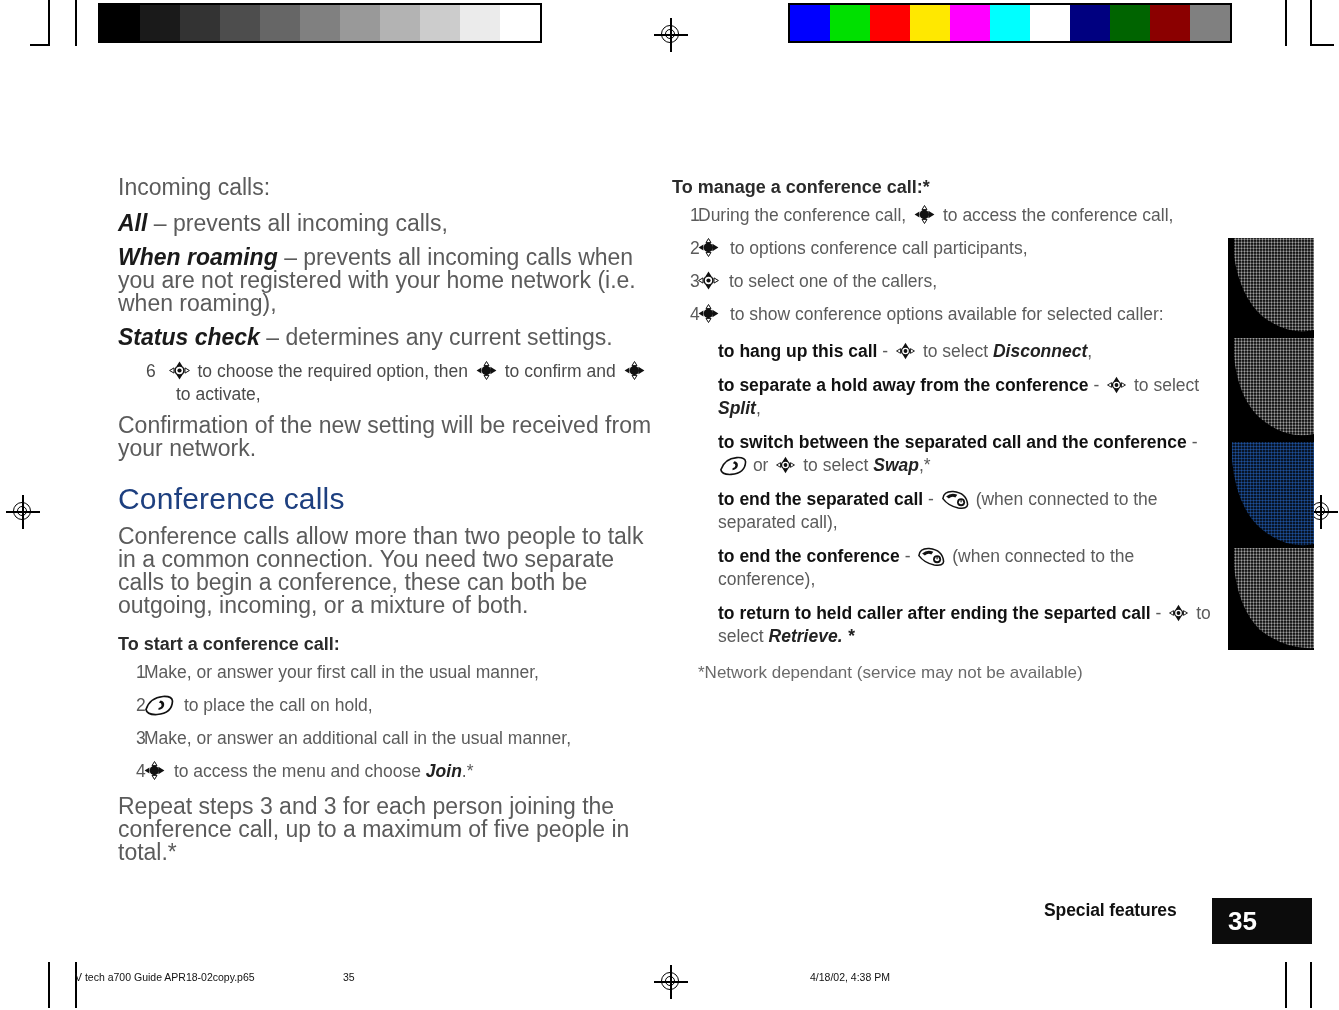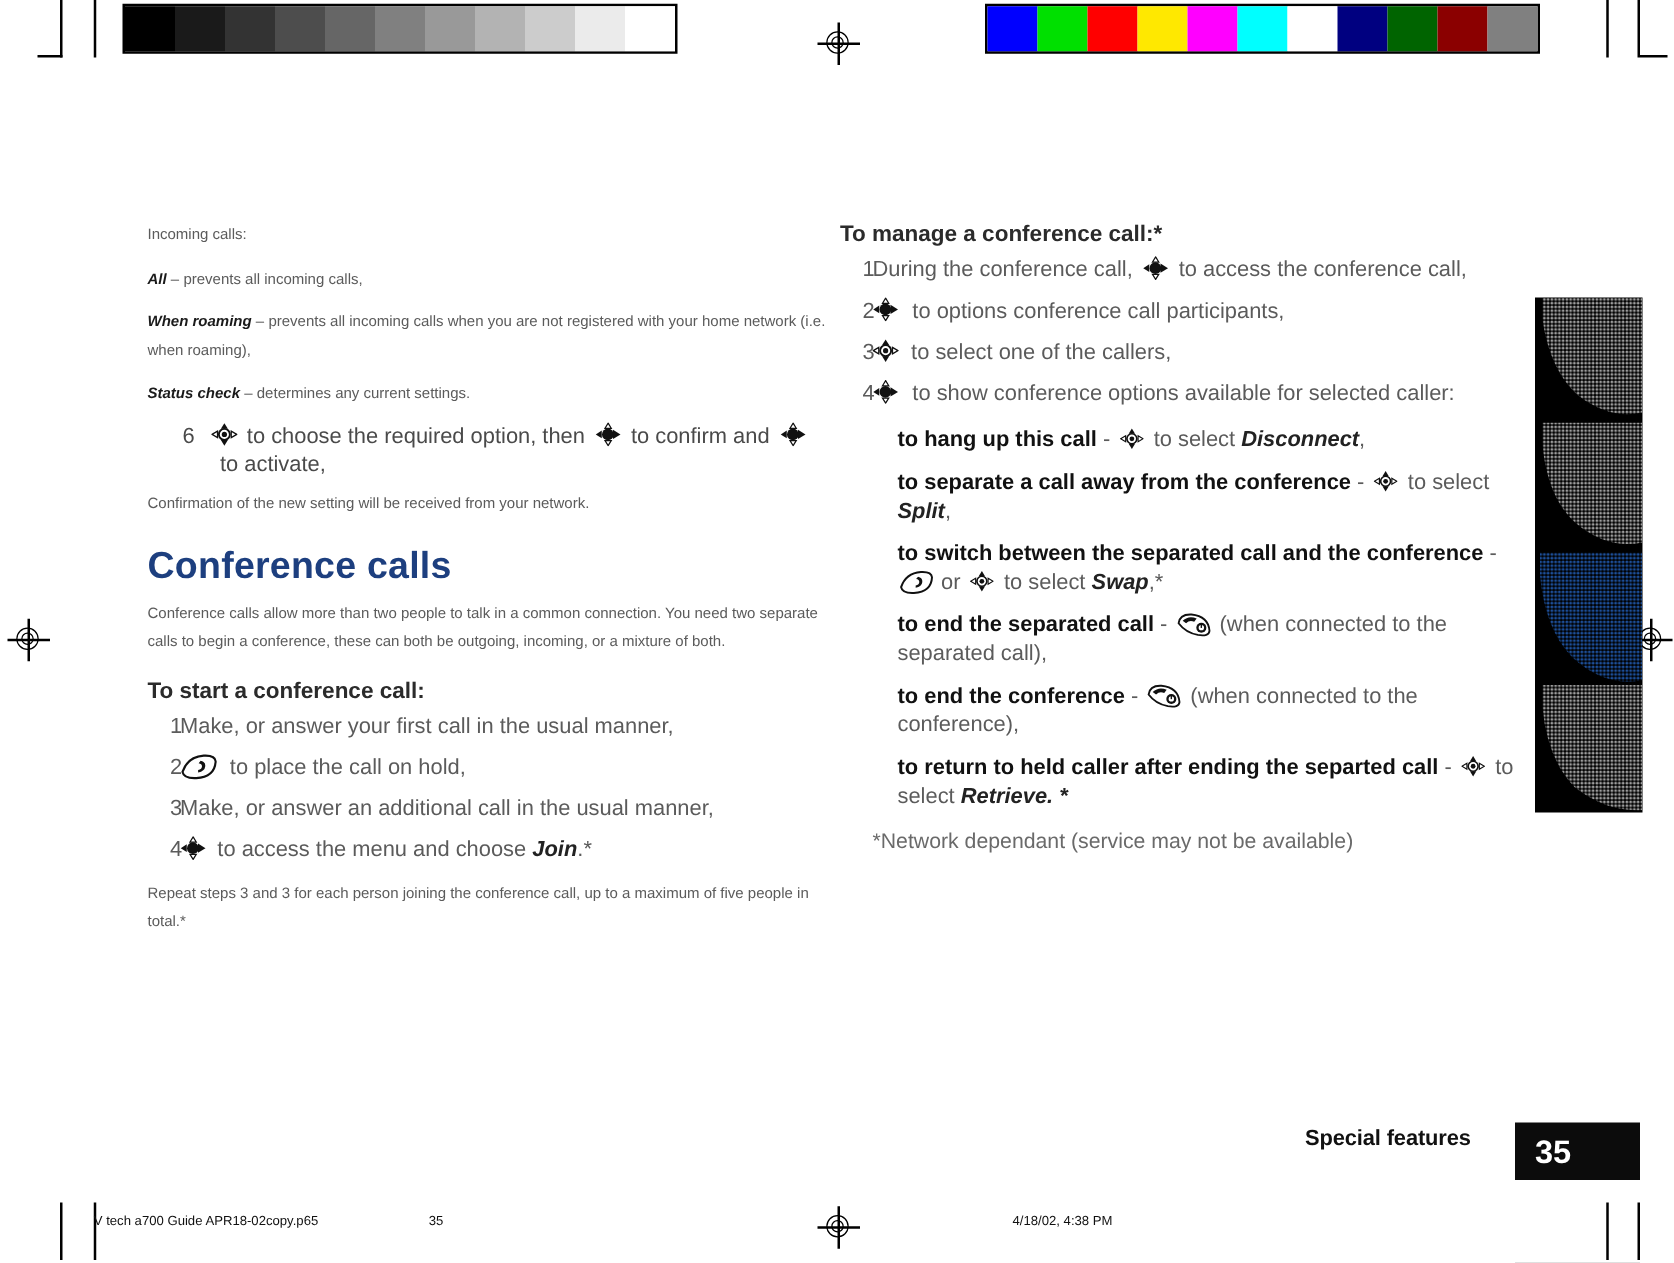--- a/index.html
+++ b/index.html
@@ -48,21 +48,21 @@
     width: 1339px; height: 1010px;
   }
 
   .col {
     position: absolute;
     top: 176px;
   }
   .col-left  { left: 118px; width: 545px; }
   .col-right { left: 672px; width: 545px; }
 
-  .txt { font-size: 12px; line-height: 23px; color: #5b5b5b; }
+  .txt { font-size: 23px; line-height: 23px; color: #5b5b5b; }
 
   .indent1 { margin-left: 60px; }
   .indent2 { margin-left: 86px; }
 
   .para { margin: 0 0 11px 0; }
   .para-tight { margin: 0 0 4px 0; }
 
   
   .step {
     display: flex;
@@ -84,21 +84,21 @@
     margin: 0 0 10px 0;
     padding-left: 44px;
     text-indent: -44px;
     font-size: 17.5px;
     line-height: 23px;
   }
 
   h1.section {
     color: #1d3f7f;
     font-size: 30px;
-    font-weight: 700;
+    font-weight: 400;
     letter-spacing: 0.2px;
     margin: 22px 0 9px 0;
     line-height: 34px;
   }
 
   .subhead {
     font-weight: bold;
     color: #2b2b2b;
     font-size: 18px;
     line-height: 23px;
@@ -461,21 +461,21 @@
             <polygon points="20.4,9.5 16,6.9 16,12.1" fill="#fff" stroke="#111" stroke-width="1"></polygon>
             <circle cx="10.5" cy="9.5" r="4.4" fill="#fff" stroke="#111" stroke-width="1.5"></circle>
             <circle cx="10.5" cy="9.5" r="2.1" fill="#111"></circle>
           </svg>
         </span>
         <span>to select</span>
         <i class="term-plain">Disconnect</i><span>,</span>
       </p>
 
       <p class="bolditem">
-        <b class="lead">to separate a call away from the conference</b>
+        <b class="lead">to separate a hold away from the conference</b>
         <span>-</span>
         <span class="ico" style="margin:0 3px;">
           <svg width="19" height="18" viewBox="0 0 21 19">
             <polygon points="10.5,0.5 13.3,5 7.7,5" fill="#111"></polygon>
             <polygon points="10.5,18.5 13.3,14 7.7,14" fill="#111"></polygon>
             <polygon points="0.6,9.5 5,6.9 5,12.1" fill="#fff" stroke="#111" stroke-width="1"></polygon>
             <polygon points="20.4,9.5 16,6.9 16,12.1" fill="#fff" stroke="#111" stroke-width="1"></polygon>
             <circle cx="10.5" cy="9.5" r="4.4" fill="#fff" stroke="#111" stroke-width="1.5"></circle>
             <circle cx="10.5" cy="9.5" r="2.1" fill="#111"></circle>
           </svg>

